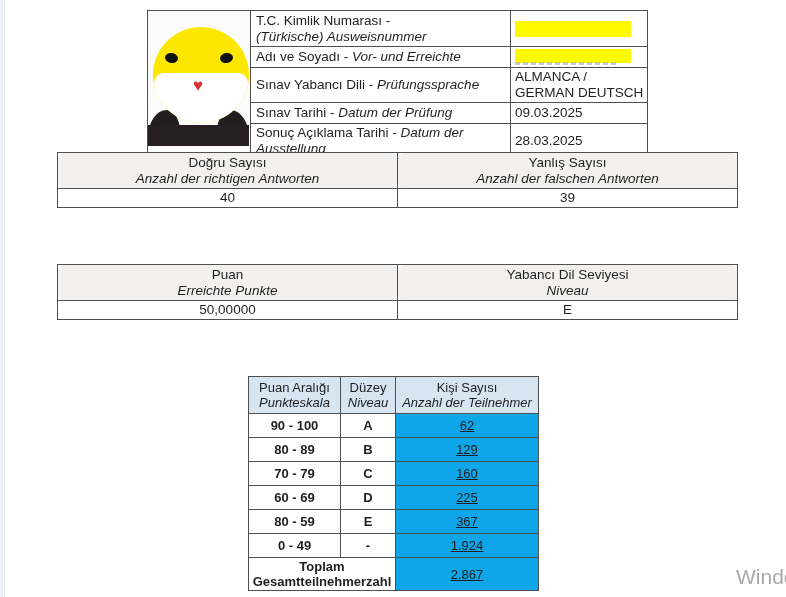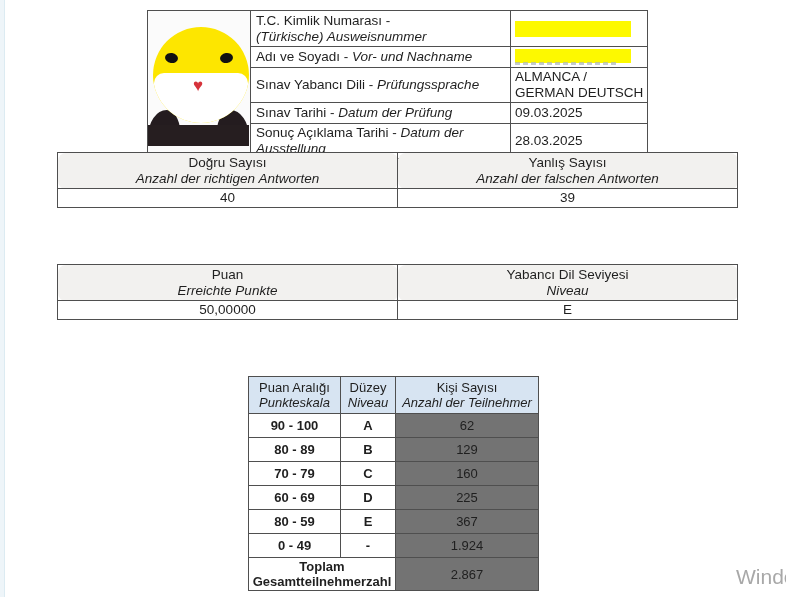--- a/index.html
+++ b/index.html
@@ -40,21 +40,21 @@
   .wide-table td.sub{background:#f2f1ef;height:33px;padding:1px 4px;border-radius:8px;}
   .wide-table td.num{background:#ffffff;height:18px;padding:0 4px;}
   #answers-table{top:152px;}
   #result-table{top:264px;}
 
   
   #distribution-table{position:absolute;left:248px;top:376px;width:290px;font-size:13px;line-height:15px;text-align:center;}
   #distribution-table td{padding:1px 2px;}
   #distribution-table td.hdr{background:#d7e4f2;font-weight:normal;height:34px;margin-top:28px;}
   #distribution-table td.range,#distribution-table td.level{font-weight:bold;height:21px;background:#fff;}
-  #distribution-table td.count{height:21px;background:#737373;}
+  #distribution-table td.count{height:21px;background:#0ea5e9;text-decoration:underline;}
   #distribution-table td.total-lbl{font-weight:bold;height:29px;background:#fff;}
   .c1{width:92px;}.c2{width:55px;}.c3{width:143px;}
 
   
   #watermark{position:absolute;left:736px;top:565px;font-size:21px;color:#a8a8a8;white-space:nowrap;}
 </style>
 </head>
 <body>
 
 <div id="page">
@@ -80,21 +80,21 @@
         <span>T.C. Kimlik Numarası -</span><br>
         <span class="de">(Türkische) Ausweisnummer</span>
       </td>
       <td class="val">
         <div class="redact-bar"></div>
       </td>
     </tr>
     <tr>
       <td class="lbl" style="height:18px;">
         <span>Adı ve Soyadı -</span>
-        <span class="de">Vor- und Nachname</span>
+        <span class="de">Vor- und Erreichte</span>
       </td>
       <td class="val">
         <div class="redact-bar" style="height:14px;"></div>
         <div class="redact-hint"></div>
       </td>
     </tr>
     <tr>
       <td class="lbl" style="height:32px;">
         <span>Sınav Yabancı Dili -</span>
         <span class="de">Prüfungssprache</span>

